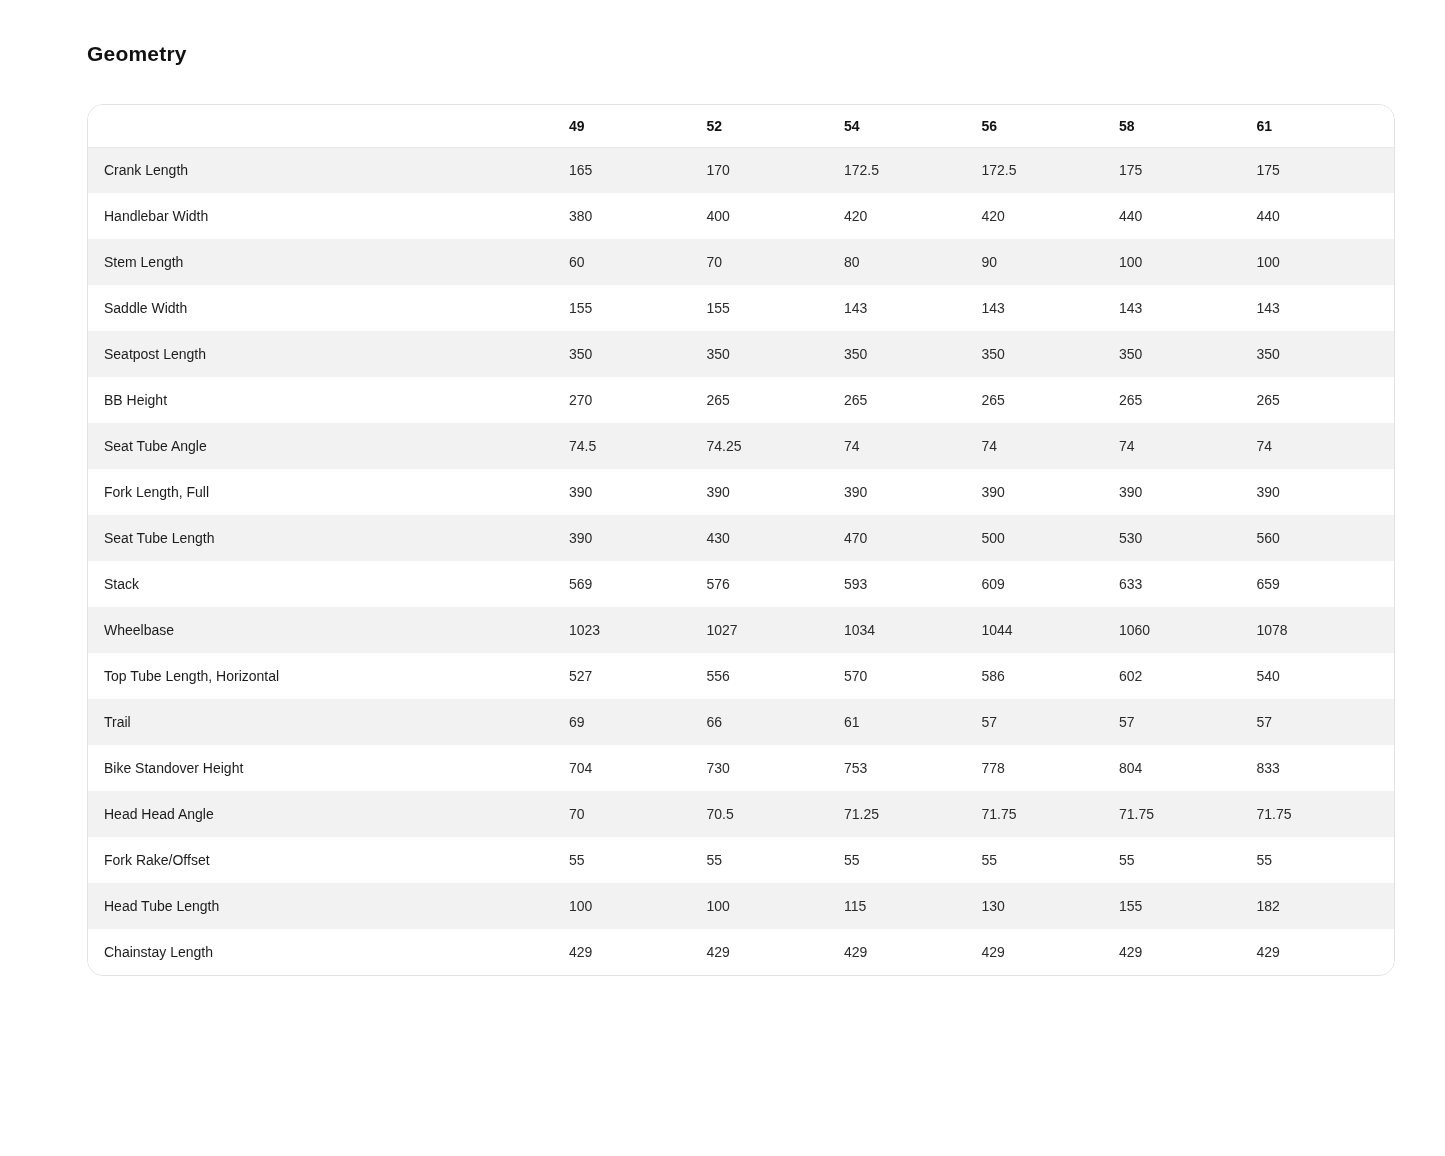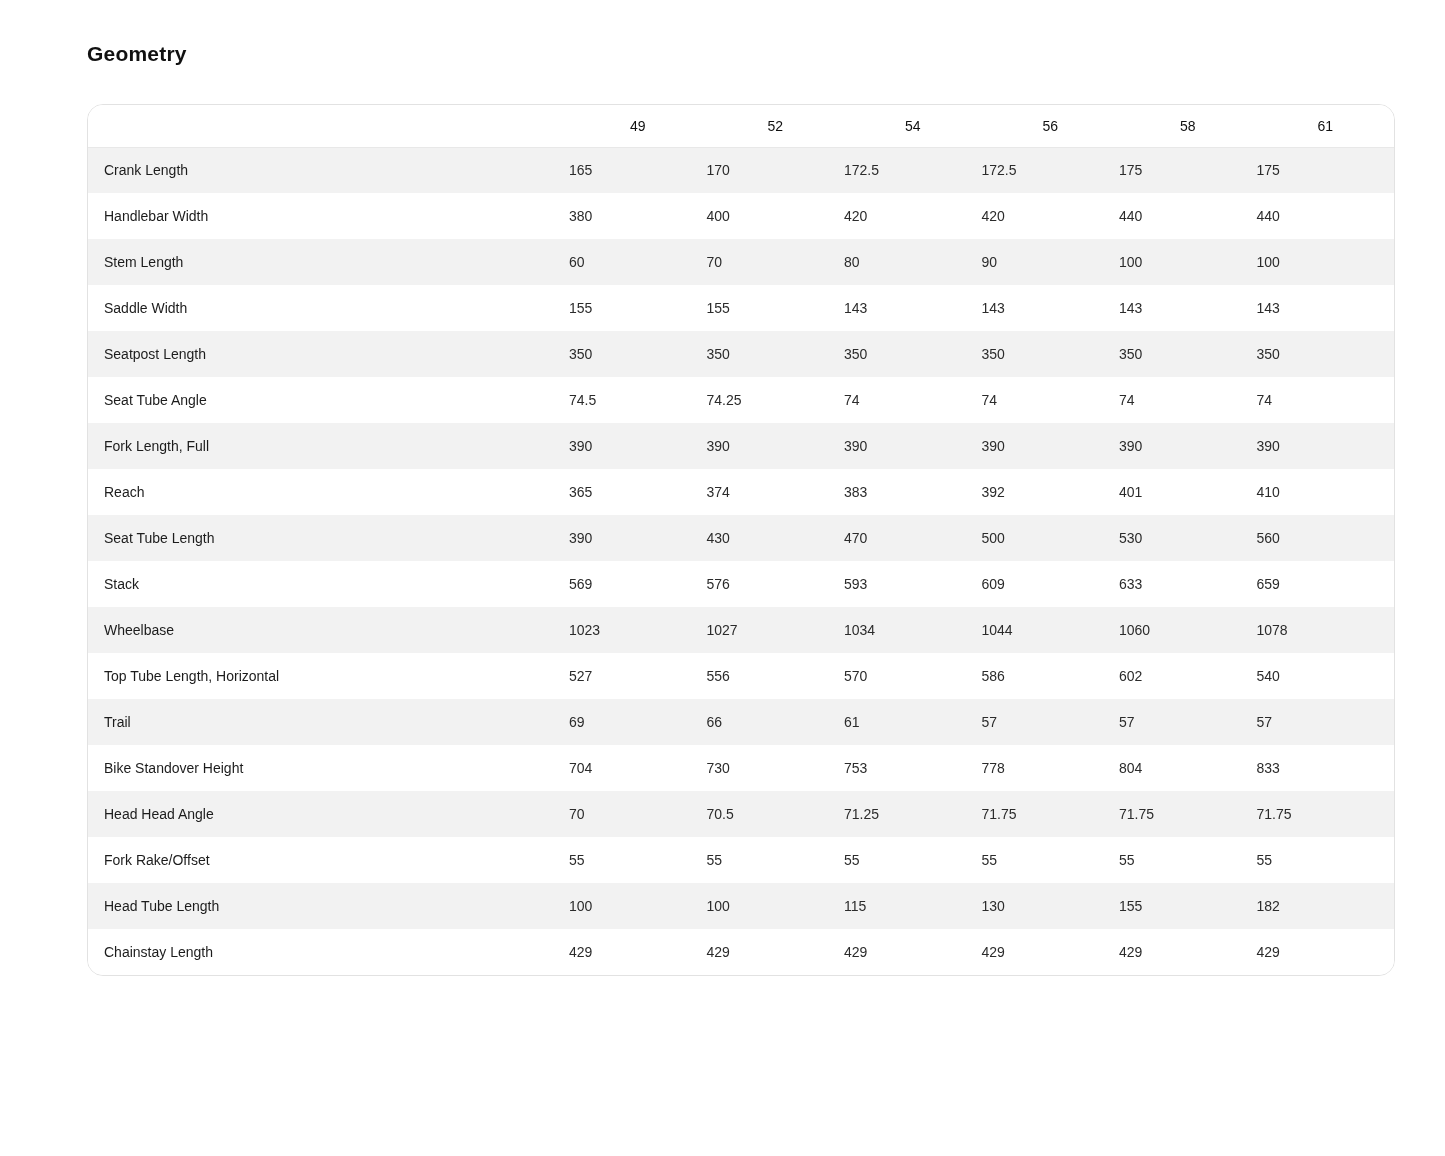--- a/index.html
+++ b/index.html
@@ -33,23 +33,23 @@
   }
   table.geo-table {
     width: 100%;
     border-collapse: collapse;
     table-layout: fixed;
     font-size: 14px;
   }
   table.geo-table col.c-label { width: 481px; }
   thead th {
     height: 42px;
-    text-align: center;
+    text-align: left;
     vertical-align: middle;
-    font-weight: normal;
+    font-weight: bold;
     font-size: 14px;
     color: #111111;
     background: #ffffff;
     border-bottom: 1px solid #e8e8e8;
     padding: 0;
   }
   tbody td {
     height: 46px;
     vertical-align: middle;
     text-align: left;
@@ -132,45 +132,45 @@
           <tr>
             <td class="label-col">Seatpost Length</td>
             <td>350</td>
             <td>350</td>
             <td>350</td>
             <td>350</td>
             <td>350</td>
             <td>350</td>
           </tr>
           <tr>
+            <td class="label-col">BB Height</td>
+            <td>270</td>
+            <td>265</td>
+            <td>265</td>
+            <td>265</td>
+            <td>265</td>
+            <td>265</td>
+          </tr>
+          <tr>
             <td class="label-col">Seat Tube Angle</td>
             <td>74.5</td>
             <td>74.25</td>
             <td>74</td>
             <td>74</td>
             <td>74</td>
             <td>74</td>
           </tr>
           <tr>
             <td class="label-col">Fork Length, Full</td>
             <td>390</td>
             <td>390</td>
             <td>390</td>
             <td>390</td>
             <td>390</td>
             <td>390</td>
-          </tr>
-          <tr>
-            <td class="label-col">Reach</td>
-            <td>365</td>
-            <td>374</td>
-            <td>383</td>
-            <td>392</td>
-            <td>401</td>
-            <td>410</td>
           </tr>
           <tr>
             <td class="label-col">Seat Tube Length</td>
             <td>390</td>
             <td>430</td>
             <td>470</td>
             <td>500</td>
             <td>530</td>
             <td>560</td>
           </tr>

